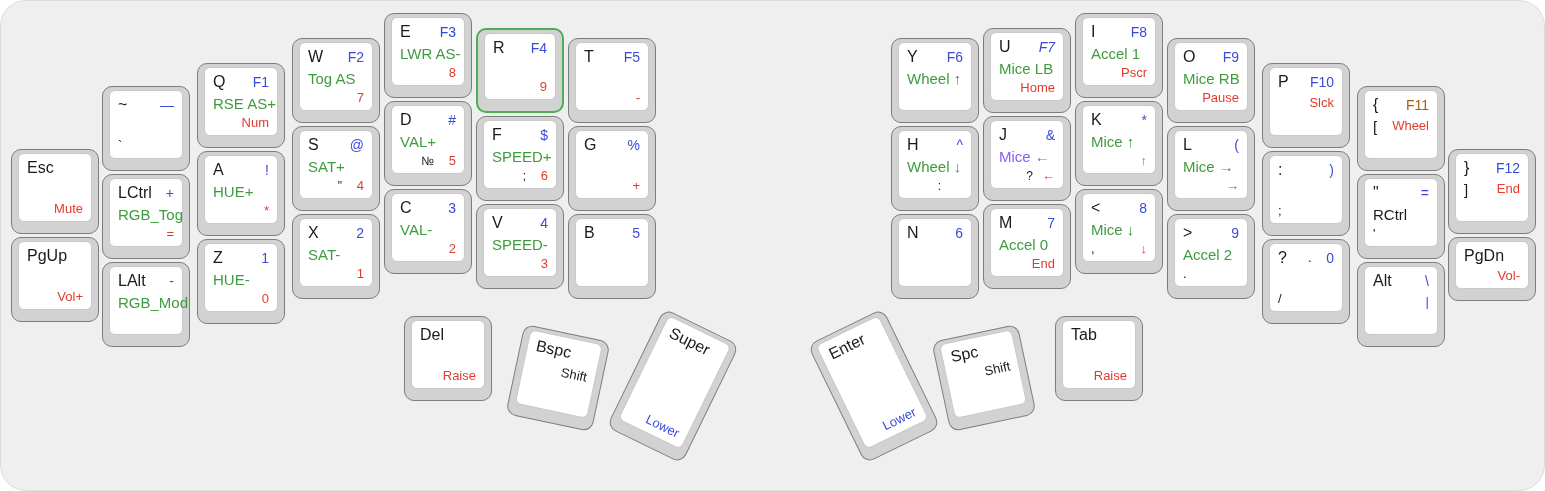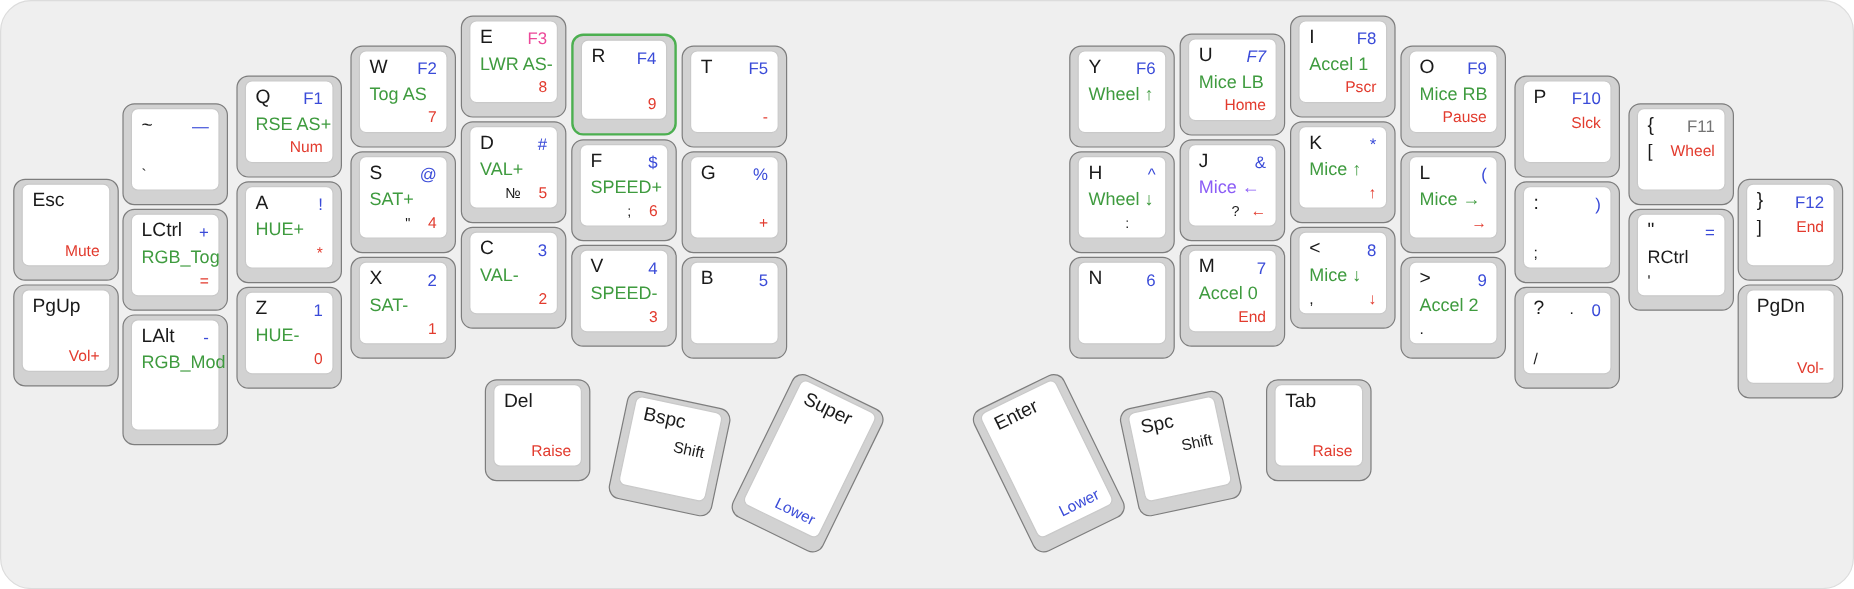--- a/index.html
+++ b/index.html
@@ -59,21 +59,21 @@
       </div>
     </div>
     <div class="key" style="left: 101px; top: 173px; width: 88px; height: 85px; background: rgb(210, 210, 210); border: 1px solid rgb(125, 125, 125);">
       <div class="keytop" style="background: rgb(255, 255, 255); border: 1px solid rgb(201, 201, 201);">
         <span class="legend tl" style="color: rgb(26, 26, 26);">LCtrl</span>
         <span class="legend tr" style="color: rgb(58, 75, 216);">+</span>
         <span class="legend ml" style="color: rgb(63, 155, 63);">RGB_Tog</span>
         <span class="legend br" style="color: rgb(226, 59, 46);">=</span>
       </div>
     </div>
-    <div class="key" style="left: 101px; top: 261px; width: 88px; height: 109px; background: rgb(210, 210, 210); border: 1px solid rgb(125, 125, 125);">
+    <div class="key" style="left: 101px; top: 261px; width: 88px; height: 85px; background: rgb(210, 210, 210); border: 1px solid rgb(125, 125, 125);">
       <div class="keytop" style="background: rgb(255, 255, 255); border: 1px solid rgb(201, 201, 201);">
         <span class="legend tl" style="color: rgb(26, 26, 26);">LAlt</span>
         <span class="legend tr" style="color: rgb(58, 75, 216);">-</span>
         <span class="legend ml" style="color: rgb(63, 155, 63);">RGB_Mod</span>
       </div>
     </div>
     <div class="key" style="left: 196px; top: 62px; width: 88px; height: 85px; background: rgb(210, 210, 210); border: 1px solid rgb(125, 125, 125);">
       <div class="keytop" style="background: rgb(255, 255, 255); border: 1px solid rgb(201, 201, 201);">
         <span class="legend tl" style="color: rgb(26, 26, 26);">Q</span>
         <span class="legend tr" style="color: rgb(58, 75, 216);">F1</span>
@@ -118,21 +118,21 @@
       <div class="keytop" style="background: rgb(255, 255, 255); border: 1px solid rgb(201, 201, 201);">
         <span class="legend tl" style="color: rgb(26, 26, 26);">X</span>
         <span class="legend tr" style="color: rgb(58, 75, 216);">2</span>
         <span class="legend ml" style="color: rgb(63, 155, 63);">SAT-</span>
         <span class="legend br" style="color: rgb(226, 59, 46);">1</span>
       </div>
     </div>
     <div class="key" style="left: 383px; top: 12px; width: 88px; height: 85px; background: rgb(210, 210, 210); border: 1px solid rgb(125, 125, 125);">
       <div class="keytop" style="background: rgb(255, 255, 255); border: 1px solid rgb(201, 201, 201);">
         <span class="legend tl" style="color: rgb(26, 26, 26);">E</span>
-        <span class="legend tr" style="color: #ec4899;">F3</span>
+        <span class="legend tr" style="color: #1d4ed8;">F3</span>
         <span class="legend ml" style="color: rgb(63, 155, 63);">LWR AS-</span>
         <span class="legend br" style="color: rgb(226, 59, 46);">8</span>
       </div>
     </div>
     <div class="key" style="left: 383px; top: 100px; width: 88px; height: 85px; background: rgb(210, 210, 210); border: 1px solid rgb(125, 125, 125);">
       <div class="keytop" style="background: rgb(255, 255, 255); border: 1px solid rgb(201, 201, 201);">
         <span class="legend tl" style="color: rgb(26, 26, 26);">D</span>
         <span class="legend tr" style="color: rgb(58, 75, 216);">#</span>
         <span class="legend ml" style="color: rgb(63, 155, 63);">VAL+</span>
         <span class="legend bm" style="color: rgb(26, 26, 26);">№</span>
@@ -340,40 +340,47 @@
       <div class="keytop" style="background: rgb(255, 255, 255); border: 1px solid rgb(201, 201, 201);">
         <span class="legend tl" style="color: rgb(26, 26, 26);">?</span>
         <span class="legend tm" style="color: rgb(26, 26, 26);">.</span>
         <span class="legend tr" style="color: rgb(58, 75, 216);">0</span>
         <span class="legend bl" style="color: rgb(26, 26, 26);">/</span>
       </div>
     </div>
     <div class="key" style="left: 1356px; top: 85px; width: 88px; height: 85px; background: rgb(210, 210, 210); border: 1px solid rgb(125, 125, 125);">
       <div class="keytop" style="background: rgb(255, 255, 255); border: 1px solid rgb(201, 201, 201);">
         <span class="legend tl" style="color: rgb(26, 26, 26);">{</span>
-        <span class="legend tr" style="color: #737373;">F11</span>
+        <span class="legend tr" style="color: #a16207;">F11</span>
         <span class="legend ml" style="color: rgb(26, 26, 26);">[</span>
         <span class="legend mr" style="color: rgb(226, 59, 46);">Wheel</span>
       </div>
     </div>
     <div class="key" style="left: 1356px; top: 173px; width: 88px; height: 85px; background: rgb(210, 210, 210); border: 1px solid rgb(125, 125, 125);">
       <div class="keytop" style="background: rgb(255, 255, 255); border: 1px solid rgb(201, 201, 201);">
         <span class="legend tl" style="color: rgb(26, 26, 26);">"</span>
         <span class="legend tr" style="color: rgb(58, 75, 216);">=</span>
         <span class="legend ml" style="color: rgb(26, 26, 26);">RCtrl</span>
         <span class="legend bl" style="color: rgb(26, 26, 26);">'</span>
       </div>
     </div>
+    <div class="key" style="left: 1356px; top: 261px; width: 88px; height: 85px; background: rgb(210, 210, 210); border: 1px solid rgb(125, 125, 125);">
+      <div class="keytop" style="background: rgb(255, 255, 255); border: 1px solid rgb(201, 201, 201);">
+        <span class="legend tl" style="color: rgb(26, 26, 26);">Alt</span>
+        <span class="legend tr" style="color: rgb(58, 75, 216);">\</span>
+        <span class="legend mr" style="color: rgb(58, 75, 216);">|</span>
+      </div>
+    </div>
     <div class="key" style="left: 1447px; top: 148px; width: 88px; height: 85px; background: rgb(210, 210, 210); border: 1px solid rgb(125, 125, 125);">
       <div class="keytop" style="background: rgb(255, 255, 255); border: 1px solid rgb(201, 201, 201);">
         <span class="legend tl" style="color: rgb(26, 26, 26);">}</span>
         <span class="legend tr" style="color: rgb(58, 75, 216);">F12</span>
         <span class="legend ml" style="color: rgb(26, 26, 26);">]</span>
         <span class="legend mr" style="color: rgb(226, 59, 46);">End</span>
       </div>
     </div>
-    <div class="key" style="left: 1447px; top: 236px; width: 88px; height: 95px; background: rgb(210, 210, 210); border: 1px solid rgb(125, 125, 125);">
+    <div class="key" style="left: 1447px; top: 236px; width: 88px; height: 64px; background: rgb(210, 210, 210); border: 1px solid rgb(125, 125, 125);">
       <div class="keytop" style="background: rgb(255, 255, 255); border: 1px solid rgb(201, 201, 201);">
         <span class="legend tl" style="color: rgb(26, 26, 26);">PgDn</span>
         <span class="legend br" style="color: rgb(226, 59, 46);">Vol-</span>
       </div>
     </div>
   </div>
 
 </body></html>

